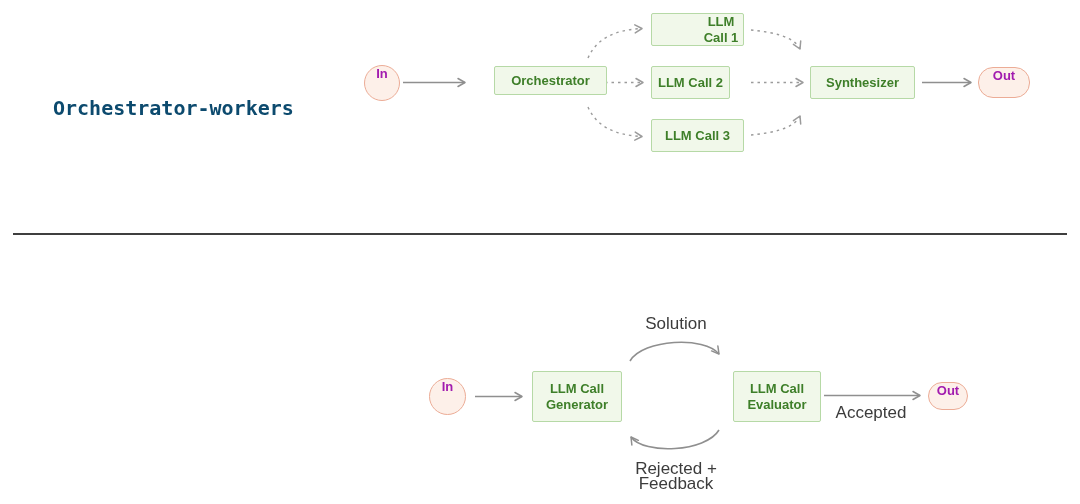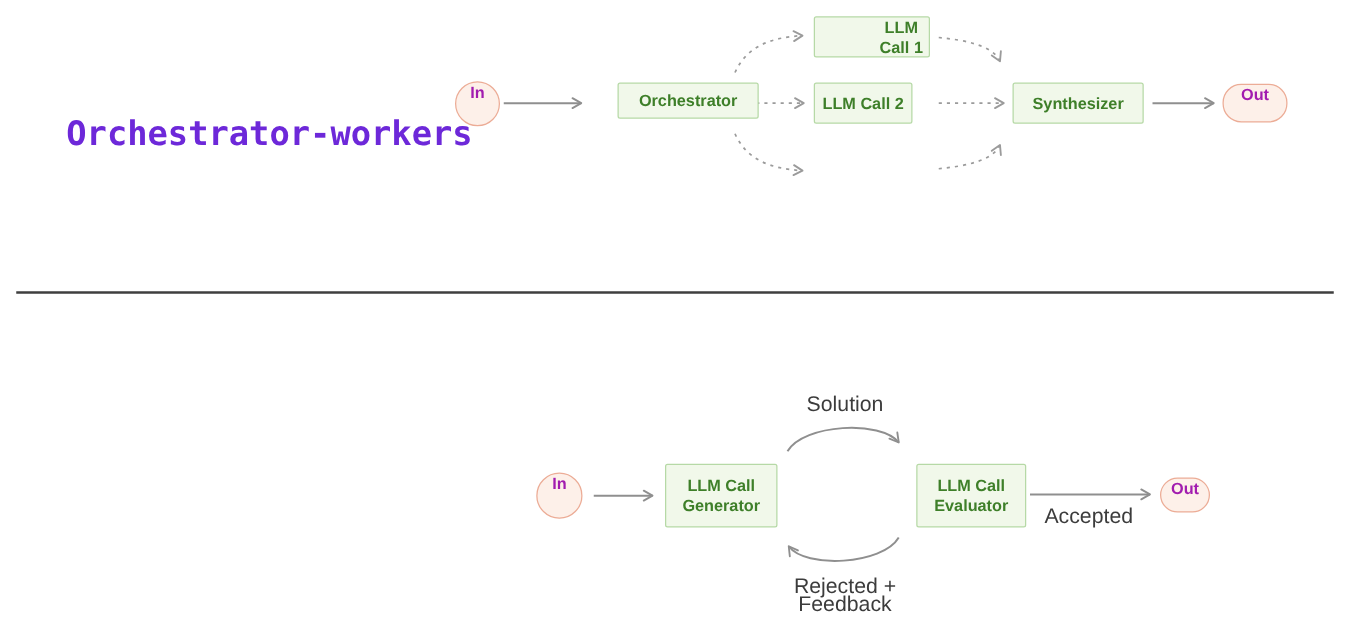--- a/index.html
+++ b/index.html
@@ -7,23 +7,23 @@
     position:relative;
     width:1080px;height:504px;
     background:#ffffff;
     overflow:hidden;
     font-family:"Liberation Sans", sans-serif;
   }
   .mono-label{
     position:absolute;
     font-family:"DejaVu Sans Mono", monospace;
     font-weight:600;
-    font-size:27px;
+    font-size:20px;
     line-height:28px;
-    color:#6d28d9;
+    color:#0c4a6e;
     white-space:nowrap;
     letter-spacing:0px;
   }
   .gbox{
     position:absolute;
     box-sizing:border-box;
     background:#f1f8ea;
     border:1.5px solid #b6d9a6;
     border-radius:2px;
     display:flex;
@@ -112,20 +112,23 @@
   </div>
 
   <div class="gbox" style="left:651px;top:13px;width:93px;height:33px;padding-left:47px;">
     <span>LLM Call 1</span>
   </div>
 
   <div class="gbox" style="left:651px;top:66px;width:79px;height:33px;">
     <span>LLM Call 2</span>
   </div>
 
+  <div class="gbox" style="left:651px;top:119px;width:93px;height:33px;">
+    <span>LLM Call 3</span>
+  </div>
 
   <div class="gbox" style="left:810px;top:66px;width:105px;height:33px;text-align:center;">
     <span>Synthesizer</span>
   </div>
 
   <div class="pnode pill" style="left:978px;top:67px;width:52px;height:31px;">
     <span>Out</span>
   </div>
 
   <div class="divider"></div>

